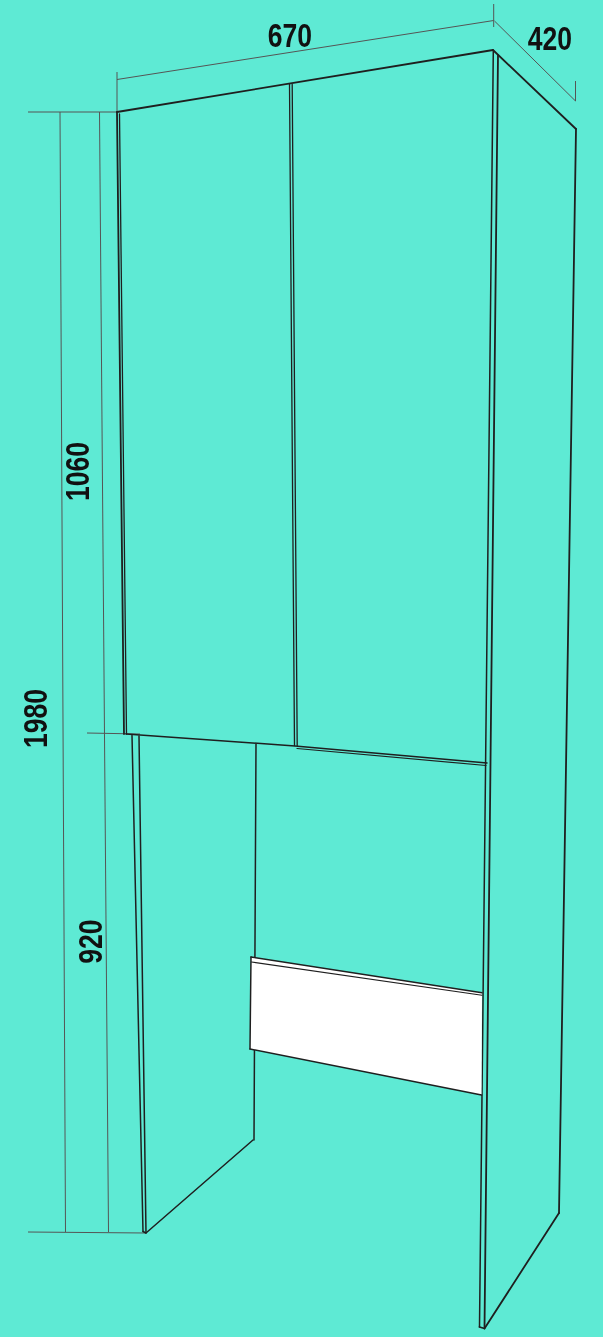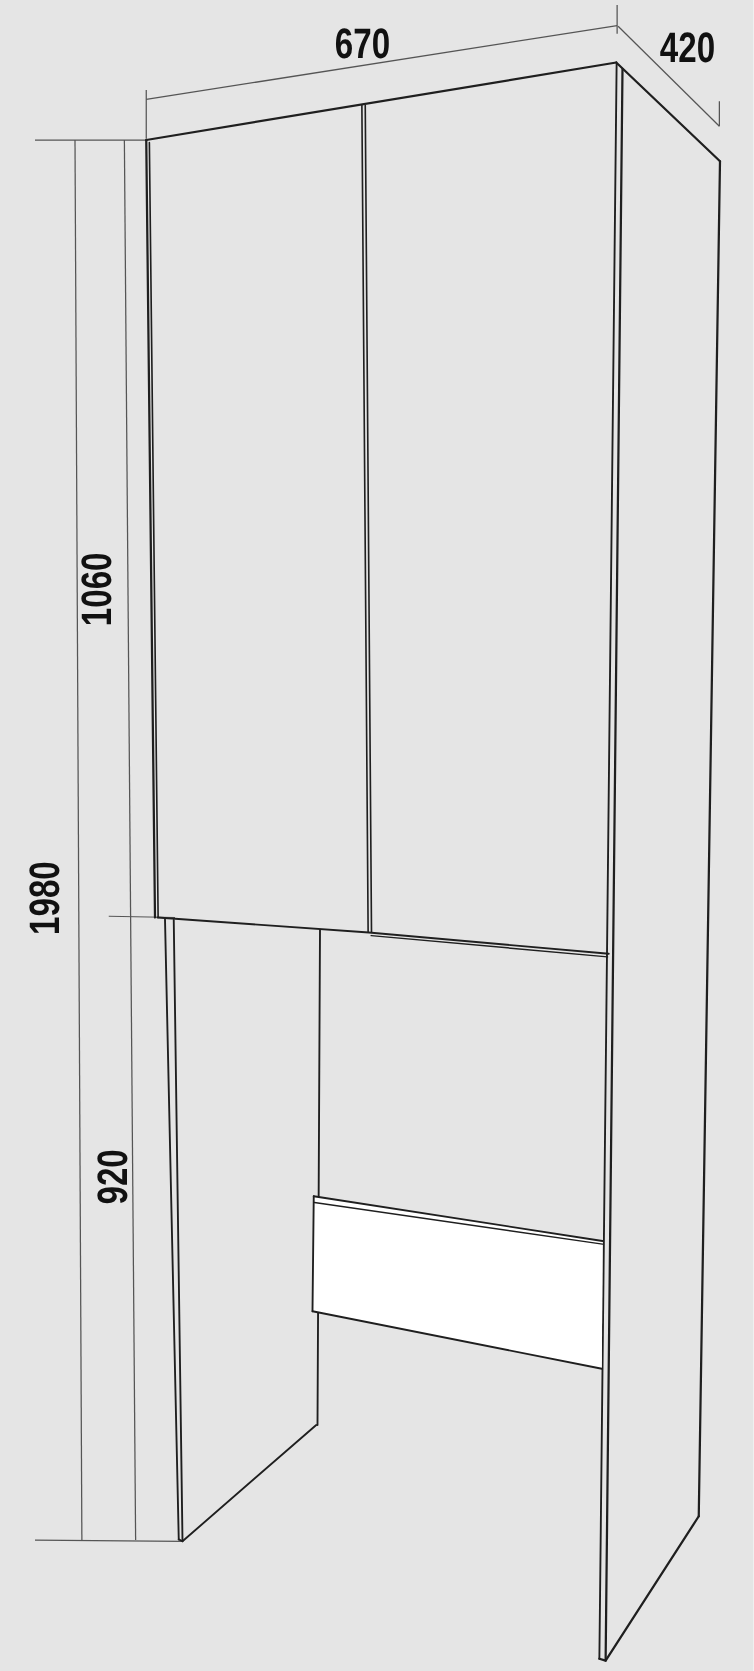--- a/index.html
+++ b/index.html
@@ -4,21 +4,21 @@
 <style>
   html, body {
     margin: 0;
     padding: 0;
     background: #ffffff;
   }
   .stage {
     position: relative;
     width: 603px;
     height: 1337px;
-    background: #e5e5e5;
+    background: #5eead4;
     overflow: hidden;
   }
   svg {
     display: block;
   }
   .dim-label {
     font-family: "Liberation Sans", sans-serif;
     font-weight: 700;
     font-size: 34px;
     letter-spacing: 0px;

